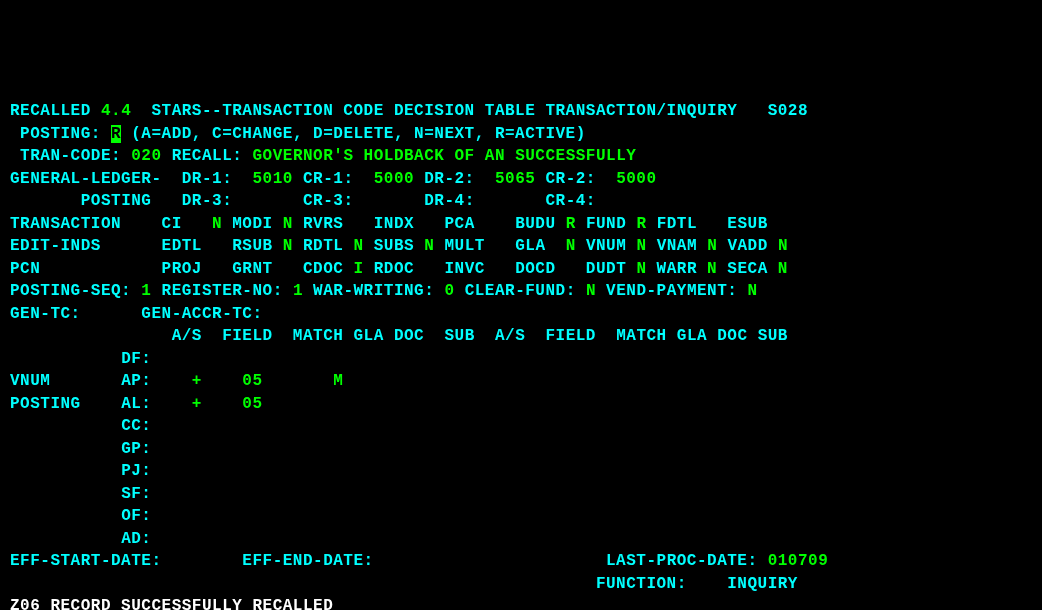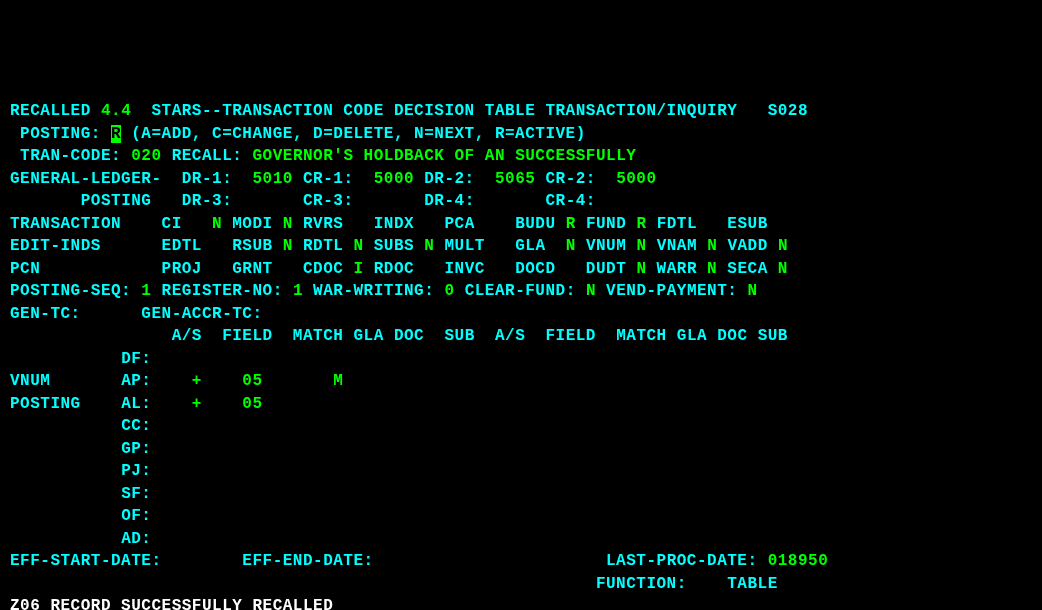--- a/index.html
+++ b/index.html
@@ -36,20 +36,20 @@
 <span class="cyan">                </span><span class="cyan">A/S</span><span class="cyan">  </span><span class="cyan">FIELD</span><span class="cyan">  </span><span class="cyan">MATCH</span><span class="cyan"> </span><span class="cyan">GLA</span><span class="cyan"> </span><span class="cyan">DOC</span><span class="cyan">  </span><span class="cyan">SUB</span><span class="cyan">  </span><span class="cyan">A/S</span><span class="cyan">  </span><span class="cyan">FIELD</span><span class="cyan">  </span><span class="cyan">MATCH</span><span class="cyan"> </span><span class="cyan">GLA</span><span class="cyan"> </span><span class="cyan">DOC</span><span class="cyan"> </span><span class="cyan">SUB</span>
 <span class="cyan">           </span><span class="cyan">DF:</span>
 <span class="cyan">VNUM</span><span class="cyan">       </span><span class="cyan">AP:</span><span class="green">    </span><span class="green">+</span><span class="green">    </span><span class="green">05</span><span class="green">       </span><span class="green">M</span>
 <span class="cyan">POSTING</span><span class="cyan">    </span><span class="cyan">AL:</span><span class="green">    </span><span class="green">+</span><span class="green">    </span><span class="green">05</span>
 <span class="cyan">           </span><span class="cyan">CC:</span>
 <span class="cyan">           </span><span class="cyan">GP:</span>
 <span class="cyan">           </span><span class="cyan">PJ:</span>
 <span class="cyan">           </span><span class="cyan">SF:</span>
 <span class="cyan">           </span><span class="cyan">OF:</span>
 <span class="cyan">           </span><span class="cyan">AD:</span>
-<span class="cyan">EFF-START-DATE:</span><span class="cyan">        </span><span class="cyan">EFF-END-DATE:</span><span class="cyan">                       </span><span class="cyan">LAST-PROC-DATE:</span><span class="green"> </span><span class="green">018950</span>
-<span class="cyan">                                                          </span><span class="cyan">FUNCTION:</span><span class="cyan">    </span><span class="cyan">TABLE</span>
+<span class="cyan">EFF-START-DATE:</span><span class="cyan">        </span><span class="cyan">EFF-END-DATE:</span><span class="cyan">                       </span><span class="cyan">LAST-PROC-DATE:</span><span class="green"> </span><span class="green">010709</span>
+<span class="cyan">                                                          </span><span class="cyan">FUNCTION:</span><span class="cyan">    </span><span class="cyan">INQUIRY</span>
 <span class="white">Z06 RECORD SUCCESSFULLY RECALLED</span>
 
 </div>
 
 
 
 
 </body></html>

